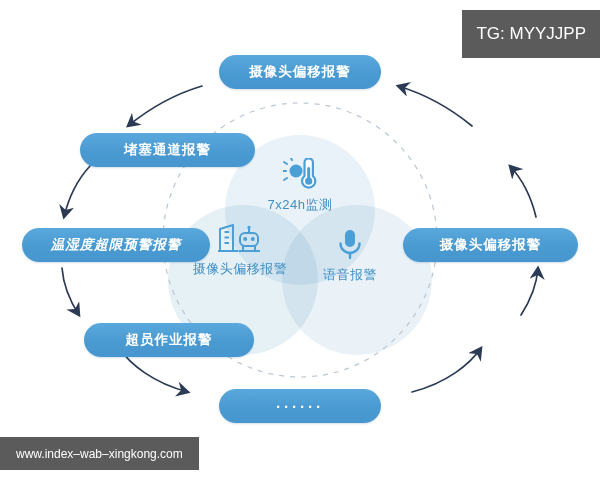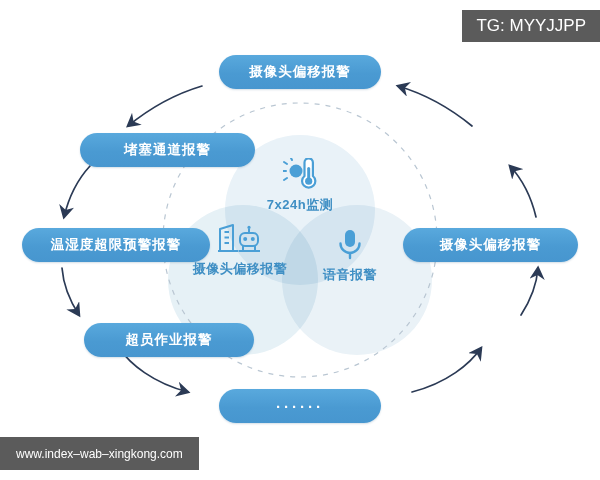--- a/index.html
+++ b/index.html
@@ -29,21 +29,21 @@
     width:150px;height:150px;left:282px;top:205px;
     background:#eaf2f7;
   }
 
   
   .center-item{
     position:absolute;
     text-align:center;
     color:#3f8fc4;
     font-size:13px;
-    font-weight:700;
+    font-weight:400;
     letter-spacing:.5px;
     white-space:nowrap;
     z-index:6;
   }
   .center-item .ic{display:block;margin:0 auto 3px auto;}
   #ci-monitor{left:230px;top:158px;width:140px;}
   #ci-dispatch{left:150px;top:222px;width:180px;}
   #ci-voice{left:290px;top:228px;width:120px;}
 
   
@@ -62,35 +62,35 @@
     height:34px;
     box-sizing:border-box;
     padding:0 14px;
   }
   #pill-0{left:219px;top:55px;width:162px;}          
   #pill-1{left:360px;top:133px;width:170px;}         
   #pill-2{left:403px;top:228px;width:175px;}         
   #pill-3{left:358px;top:323px;width:170px;}         
   #pill-4{left:219px;top:389px;width:162px;}         
   #pill-5{left:84px;top:323px;width:170px;text-align:right;}          
-  #pill-6{left:22px;top:228px;width:188px;}          
+  #pill-6{left:22px;top:228px;width:188px;font-style:italic;}          
   #pill-7{left:80px;top:133px;width:175px;}          
   #pill-dots{font-size:15px;letter-spacing:3px;}
 
   
   .wm{
     position:absolute;
     background:#5b5b5b;
     color:#ffffff;
     font-size:17px;
     display:flex;align-items:center;
     white-space:nowrap;
     z-index:30;
   }
-  #wm-top{right:0;top:10px;height:32px;padding:0 14px;margin-left:44px;}
+  #wm-top{right:0;top:10px;height:48px;padding:0 14px;margin-left:44px;}
   #wm-bottom{left:0;bottom:10px;height:33px;padding:0 16px;font-size:12px;}
 </style>
 </head>
 <body>
 
 <div id="stage">
 
   <svg width="600" height="480" viewBox="0 0 600 480" style="position:absolute;left:0;top:0;z-index:2;">
     <defs>
       <marker id="ah" viewBox="0 0 12 12" refX="9" refY="6" markerWidth="9" markerHeight="9" orient="auto-start-reverse">

